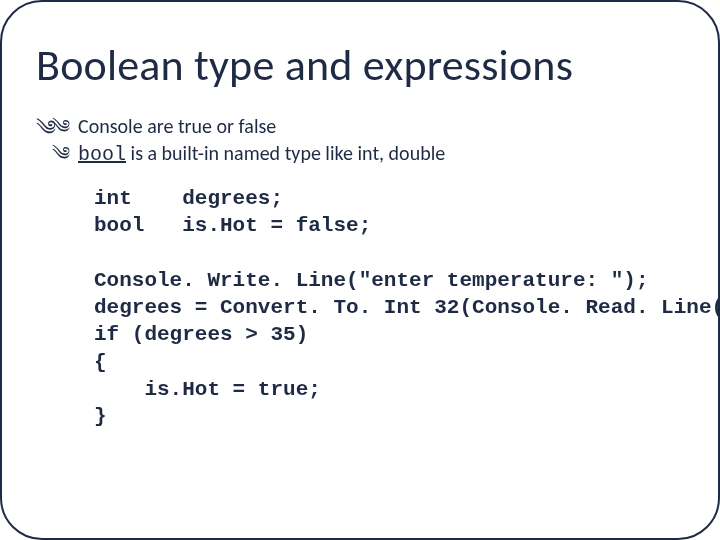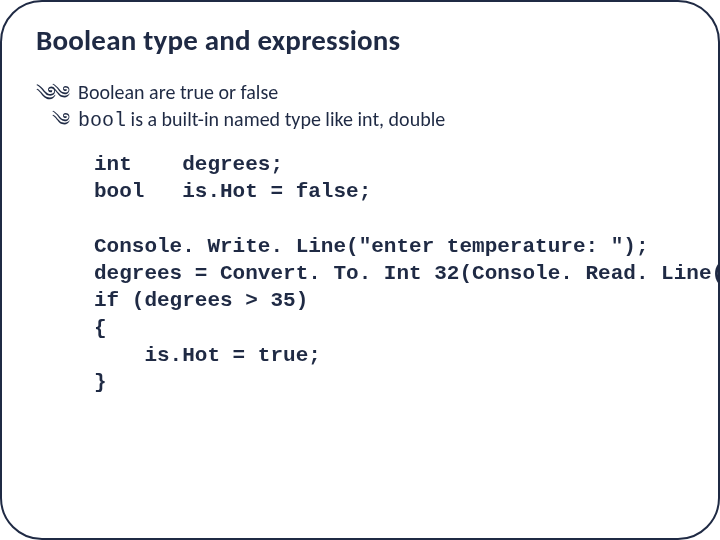--- a/index.html
+++ b/index.html
@@ -14,24 +14,24 @@
   .slide {
     box-sizing: border-box;
     width: 720px;
     height: 540px;
     padding: 18px 28px 20px 28px;
     border: 2px solid #1f2a44;
     border-radius: 42px;
     position: relative;
   }
   .title {
-    font-size: 29px;
-    font-weight: 700;
+    font-size: 44px;
+    font-weight: 400;
     color: #1f2a44;
-    margin: 2px 0 22px 6px;
+    margin: 18px 0 22px 6px;
     letter-spacing: 0.2px;
   }
   .lvl1 {
     font-size: 22px;
     line-height: 1.25;
     margin: 6px 0 6px 6px;
     padding-left: 26px;
     position: relative;
   }
   .lvl2 {
@@ -44,20 +44,21 @@
   .bullet-glyph {
     position: absolute;
     left: 0;
     top: 0.05em;
     font-family: "Segoe Script", "Comic Sans MS", cursive;
     font-size: 0.95em;
     color: #1f2a44;
   }
   .mono {
     font-family: Consolas, "Courier New", monospace;
+    text-decoration: underline;
   }
   .codeblock {
     font-family: Consolas, "Courier New", monospace;
     font-size: 21px;
     font-weight: bold;
     line-height: 1.3;
     white-space: pre;
     margin: 18px 0 0 64px;
     color: #1f2a44;
   }
@@ -68,21 +69,21 @@
 <div class="slide">
 
   <div class="title">Boolean type and expressions</div>
 
   <div class="lvl1">
     <span class="bullet-glyph">༄</span>
   </div>
 
   <div class="lvl2">
     <span class="bullet-glyph">༄</span>
-    <span>Boolean are true or false</span>
+    <span>Console are true or false</span>
   </div>
 
   <div class="lvl2">
     <span class="bullet-glyph">༄</span>
     <span class="mono">bool</span><span> is a built-in named type like int, double</span>
   </div>
 
   <div class="codeblock">int    degrees;
 bool   is.Hot = false;
 

